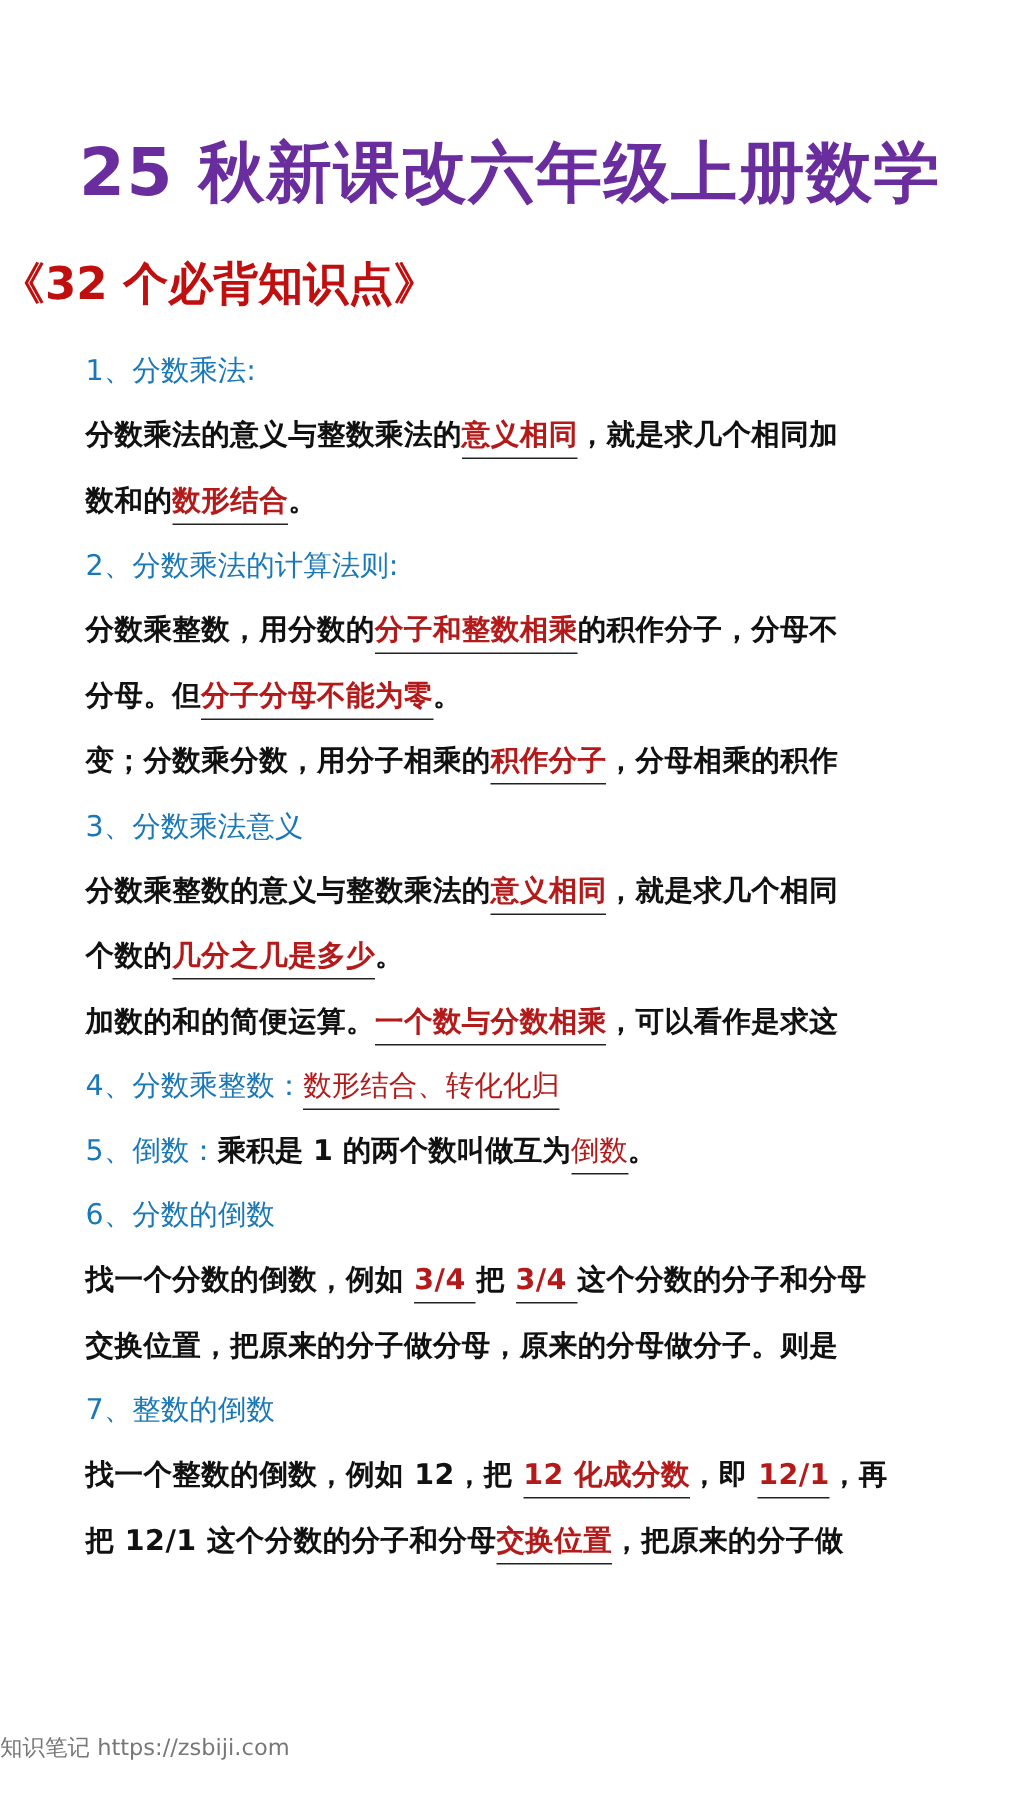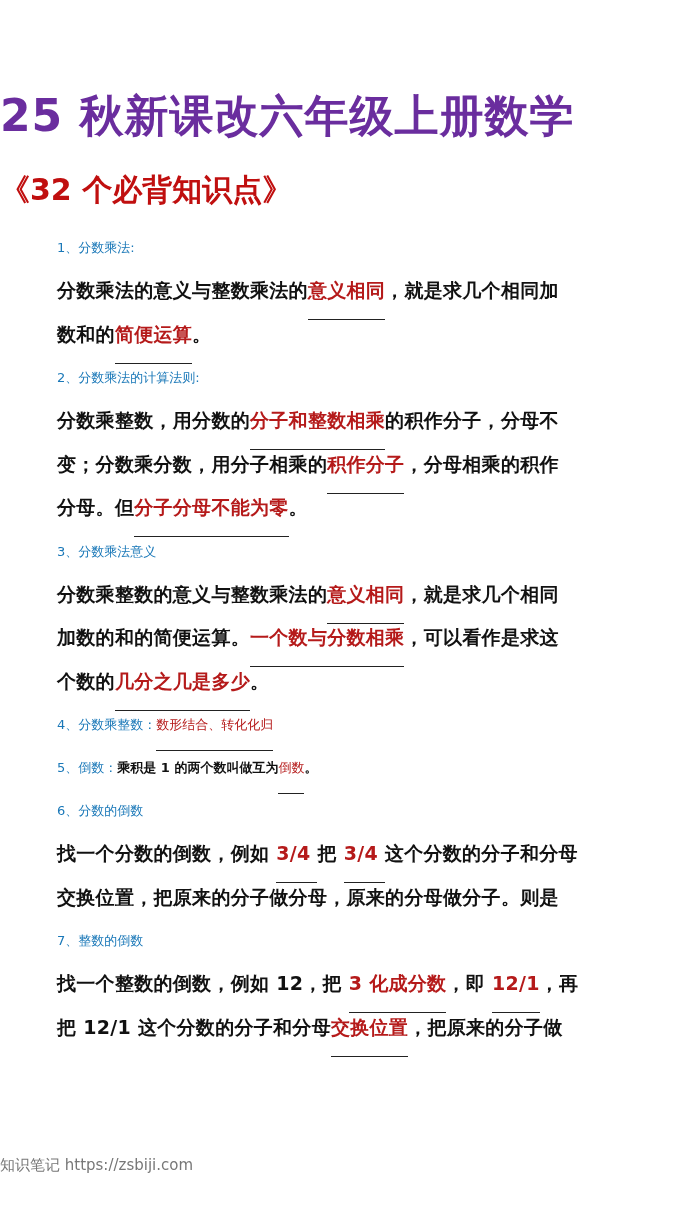--- a/index.html
+++ b/index.html
@@ -1,76 +1,76 @@
 <!DOCTYPE html>
 <html><head>
 <meta charset="utf-8">
 <style>
   html, body { margin: 0; padding: 0; background: #ffffff; }
   body { width: 680px; height: 1209px; position: relative; overflow: hidden;
          font-family: "DejaVu Sans", "Liberation Sans", sans-serif; color: #111111; }
-  .title { position: absolute; left: 0; width: 680px; top: 88px; text-align: left;
+  .title { position: absolute; left: 0; width: 680px; top: 88px; text-align: center;
            font-size: 44px; font-weight: 900; color: #6a2d9e; letter-spacing: 1px;
            line-height: 56px; }
   .subtitle { position: absolute; left: 0; width: 680px; top: 168px; text-align: left;
               font-size: 30px; font-weight: bold; color: #c00f0f; line-height: 44px; }
   .content { position: absolute; left: 57px; width: 570px; top: 226px; }
-  .head { color: #1a78b8; font-size: 13px; line-height: 43px; height: 43px; white-space: nowrap; }
+  .head { color: #1a78b8; font-size: 19px; line-height: 43px; height: 43px; white-space: nowrap; }
   .para { font-size: 19px; line-height: 43.5px; font-weight: bold; letter-spacing: 0.3px; }
   .line { white-space: nowrap; height: 43.5px; }
-  .hl { color: #b51a1a; border-bottom: 1.5px solid #222; padding-bottom: 18px; }
+  .hl { color: #b51a1a; border-bottom: 1.5px solid #222; padding-bottom: 4px; }
   .head-inline .plain { color: #111; font-weight: bold; margin-top: 26px; }
   .footer { position: absolute; left: 0; width: 680px; top: 1156px; 
             font-size: 15px; color: #777777; }
 </style>
 </head>
 <body>
 
 <div class="title">25 秋新课改六年级上册数学</div>
 <div class="subtitle">《32 个必背知识点》</div>
 
 <div class="content" id="content">
     <div>
       <div class="head head-inline"><span>1、分数乘法:</span></div>
       <div class="para">
         <div class="line"><span class="plain">分数乘法的意义与整数乘法的</span><span class="hl">意义相同</span><span class="plain">，就是求几个相同加</span></div>
-        <div class="line"><span class="plain">数和的</span><span class="hl">简便运算</span><span class="plain">。</span></div>
+        <div class="line"><span class="plain">数和的</span><span class="hl">数形结合</span><span class="plain">。</span></div>
       </div>
     </div>
     <div>
       <div class="head head-inline"><span>2、分数乘法的计算法则:</span></div>
       <div class="para">
         <div class="line"><span class="plain">分数乘整数，用分数的</span><span class="hl">分子和整数相乘</span><span class="plain">的积作分子，分母不</span></div>
+        <div class="line"><span class="plain">分母。但</span><span class="hl">分子分母不能为零</span><span class="plain">。</span></div>
         <div class="line"><span class="plain">变；分数乘分数，用分子相乘的</span><span class="hl">积作分子</span><span class="plain">，分母相乘的积作</span></div>
-        <div class="line"><span class="plain">分母。但</span><span class="hl">分子分母不能为零</span><span class="plain">。</span></div>
       </div>
     </div>
     <div>
       <div class="head head-inline"><span>3、分数乘法意义</span></div>
       <div class="para">
         <div class="line"><span class="plain">分数乘整数的意义与整数乘法的</span><span class="hl">意义相同</span><span class="plain">，就是求几个相同</span></div>
+        <div class="line"><span class="plain">个数的</span><span class="hl">几分之几是多少</span><span class="plain">。</span></div>
         <div class="line"><span class="plain">加数的和的简便运算。</span><span class="hl">一个数与分数相乘</span><span class="plain">，可以看作是求这</span></div>
-        <div class="line"><span class="plain">个数的</span><span class="hl">几分之几是多少</span><span class="plain">。</span></div>
       </div>
     </div>
     <div>
       <div class="head head-inline"><span>4、分数乘整数：</span><span class="hl">数形结合、转化化归</span></div>
     </div>
     <div>
       <div class="head head-inline"><span>5、倒数：</span><span class="plain">乘积是 1 的两个数叫做互为</span><span class="hl">倒数</span><span class="plain">。</span></div>
     </div>
     <div>
       <div class="head head-inline"><span>6、分数的倒数</span></div>
       <div class="para">
         <div class="line"><span class="plain">找一个分数的倒数，例如 </span><span class="hl">3/4 </span><span class="plain">把 </span><span class="hl">3/4 </span><span class="plain">这个分数的分子和分母</span></div>
         <div class="line"><span class="plain">交换位置，把原来的分子做分母，原来的分母做分子。则是</span></div>
       </div>
     </div>
     <div>
       <div class="head head-inline"><span>7、整数的倒数</span></div>
       <div class="para">
-        <div class="line"><span class="plain">找一个整数的倒数，例如 12，把 </span><span class="hl">3 化成分数</span><span class="plain">，即 </span><span class="hl">12/1</span><span class="plain">，再</span></div>
+        <div class="line"><span class="plain">找一个整数的倒数，例如 12，把 </span><span class="hl">12 化成分数</span><span class="plain">，即 </span><span class="hl">12/1</span><span class="plain">，再</span></div>
         <div class="line"><span class="plain">把 12/1 这个分数的分子和分母</span><span class="hl">交换位置</span><span class="plain">，把原来的分子做</span></div>
       </div>
     </div>
   </div>
 
 <div class="footer">知识笔记 https://zsbiji.com</div>
 
 </body></html>

